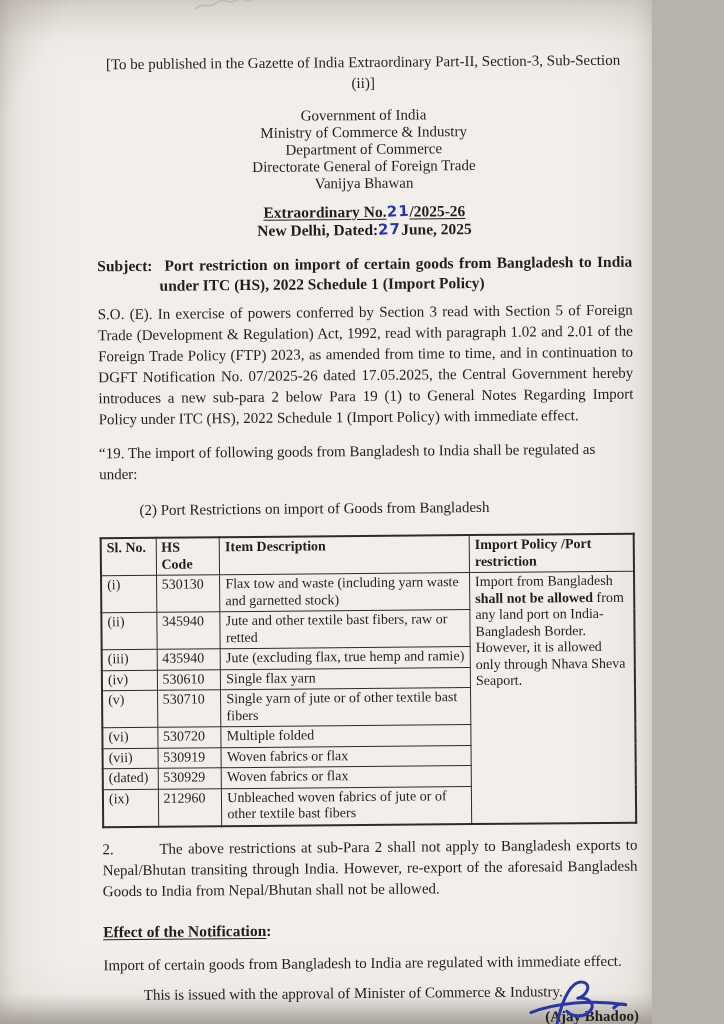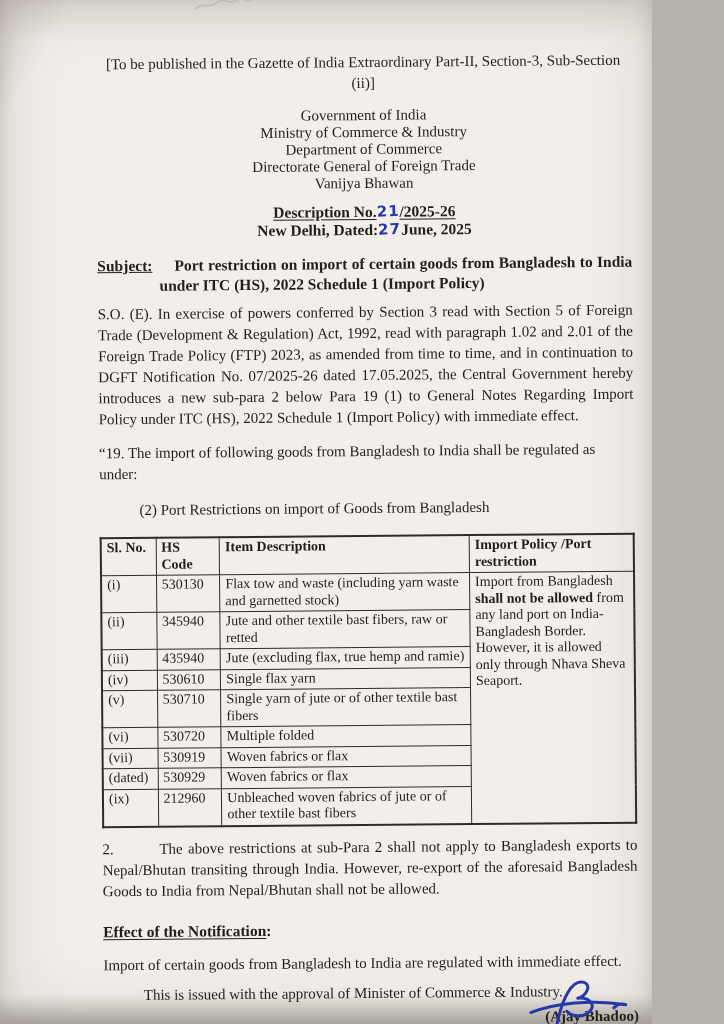--- a/index.html
+++ b/index.html
@@ -43,21 +43,21 @@
     display:inline-block;
     transform:rotate(-2deg) translateY(-0.5px);
     font-size:15px;
   }
   .subject{
     margin-top:15px;
     font-weight:bold; font-size:15.5px; line-height:19.5px;
     padding-left:62px; text-indent:-62px;
     text-align:justify;
   }
-  .subject .lbl{margin-right:22px;text-decoration:underline;}
+  .subject .lbl{margin-right:12px;}
   .para-so{margin-top:9px; text-align:justify;}
   .para19{margin-top:13px;}
   .sub2{margin-top:15px; padding-left:40px;}
   table.goods{
     margin-top:16px;
     border-collapse:collapse;
     width:535px;
     font-size:14px; line-height:16.5px;
     border:2px solid #2e2b28;
   }
@@ -101,21 +101,21 @@
     <div class="letterhead center">
       <div>Government of India</div>
       <div>Ministry of Commerce &amp; Industry</div>
       <div>Department of Commerce</div>
       <div>Directorate General of Foreign Trade</div>
       <div>Vanijya Bhawan</div>
     </div>
 
     <div class="notif-block center">
       <div>
-        <span class="uline"><span>Description No.</span><span class="hand">21</span><span>/2025-26</span></span>
+        <span class="uline"><span>Extraordinary No.</span><span class="hand">21</span><span>/2025-26</span></span>
       </div>
       <div>
         <span>New Delhi, Dated:</span><span class="hand">27</span><span>June, 2025</span>
       </div>
     </div>
 
     <div class="subject">
       <span class="lbl">Subject:</span><span>Port restriction on import of certain goods from Bangladesh to India under ITC (HS), 2022 Schedule 1 (Import Policy)</span>
     </div>
 

